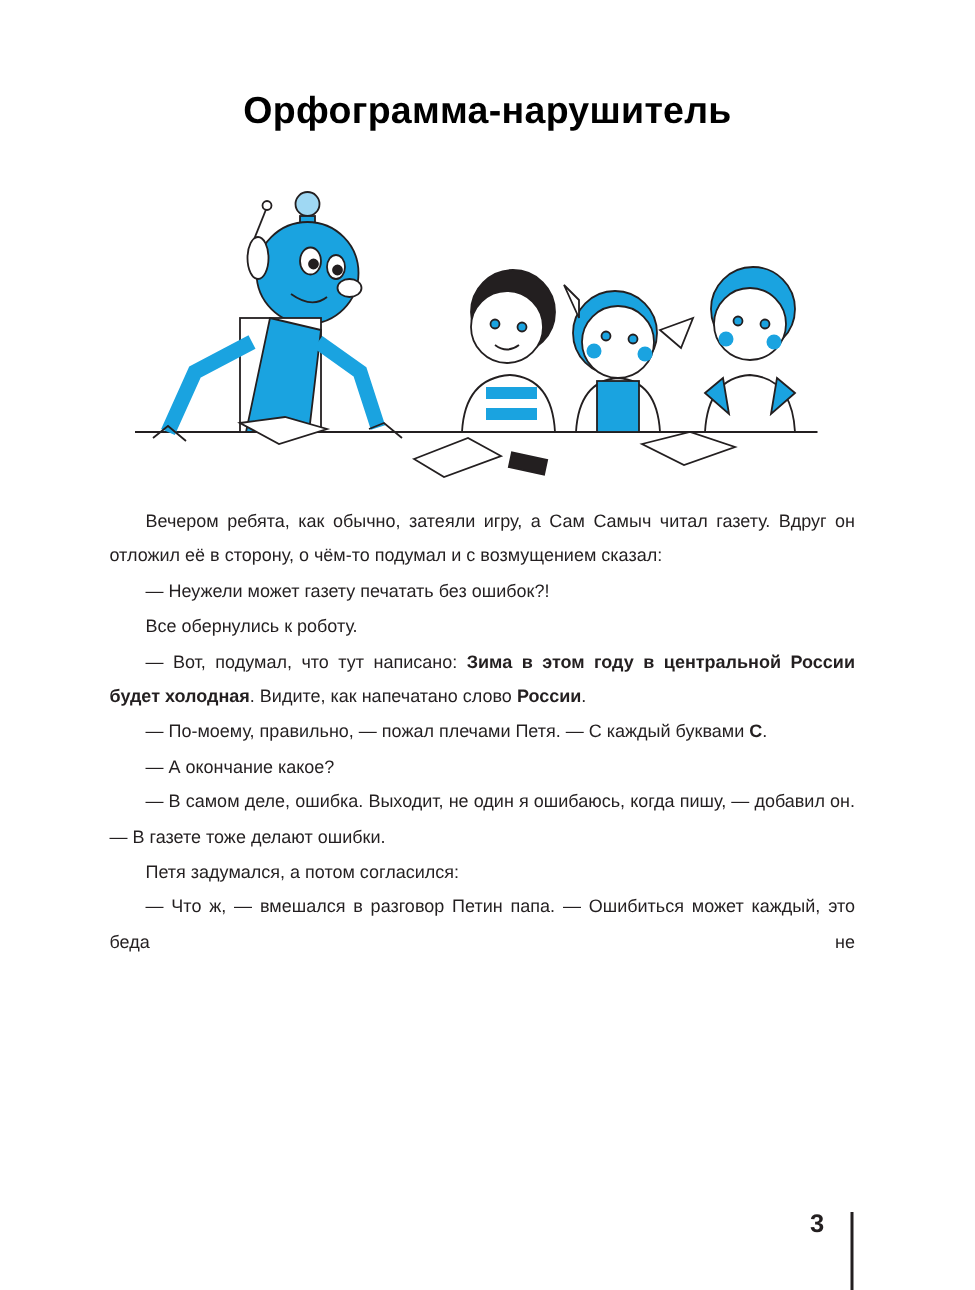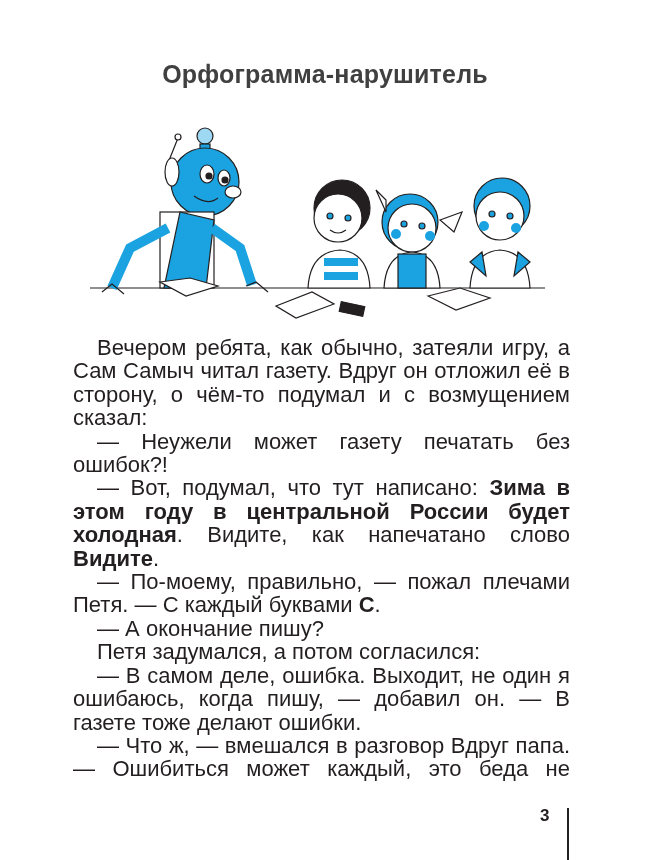--- a/index.html
+++ b/index.html
@@ -1,19 +1,19 @@
 <!DOCTYPE html>
 <html><head>
 <meta charset="utf-8">
 <style>
   html, body { margin:0; padding:0; background:#ffffff; }
   body { width:650px; height:860px; position:relative; overflow:hidden; font-family:"Liberation Sans", sans-serif; color:#231f20; }
-  .title { position:absolute; left:0; width:650px; top:60px; text-align:center; font-weight:bold; font-size:25px; color:#404040; letter-spacing:0.2px; }
+  .title { position:absolute; left:0; width:650px; top:60px; text-align:center; font-weight:bold; font-size:25px; color:#000000; letter-spacing:0.2px; }
   .illus { position:absolute; left:90px; top:120px; width:480px; height:210px; }
-  .text { position:absolute; left:73px; top:336px; width:497px; font-size:22px; line-height:23.4px; }
+  .text { position:absolute; left:73px; top:336px; width:497px; font-size:12px; line-height:23.4px; }
   .text p { margin:0; text-align:justify; text-align-last:left; text-indent:24px; }
   .text p.just { text-align-last:justify; }
   .text b { font-weight:bold; }
   .pnum { position:absolute; left:540px; top:806px; font-weight:bold; font-size:17px; }
   .pline { position:absolute; left:567px; top:808px; width:2px; height:52px; background:#231f20; }
 </style>
 </head>
 <body>
 
 <div class="title">Орфограмма-нарушитель</div>
@@ -80,22 +80,23 @@
     <path d="M380 168 Q382 132 410 130 Q438 132 440 168 Z" fill="#fff"></path>
     <path d="M380 142 L392 132 L396 156 Z" fill="#1aa3e0"></path>
     <path d="M440 142 L428 132 L424 156 Z" fill="#1aa3e0"></path>
     <path d="M338 176 L370 168 L400 178 L366 190 Z" fill="#fff"></path>
   </g>
 </svg>
 
 <div class="text">
   <p class="para"><span>Вечером ребята, как обычно, затеяли игру, а Сам Самыч читал газету. Вдруг он отложил её в сторону, о чём-то подумал и с возмущением сказал:</span></p>
   <p class="para"><span>— Неужели может газету печатать без ошибок?!</span></p>
-  <p class="para"><span>— Вот, подумал, что тут написано: </span><b>Зима в этом году в центральной России будет холодная</b><span>. Видите, как напечатано слово </span><b>Видите</b><span>.</span></p>
+  <p class="para"><span>Все обернулись к роботу.</span></p>
+  <p class="para"><span>— Вот, подумал, что тут написано: </span><b>Зима в этом году в центральной России будет холодная</b><span>. Видите, как напечатано слово </span><b>России</b><span>.</span></p>
   <p class="para"><span>— По-моему, правильно, — пожал плечами Петя. — С каждый буквами </span><b>С</b><span>.</span></p>
-  <p class="para"><span>— А окончание пишу?</span></p>
+  <p class="para"><span>— А окончание какое?</span></p>
+  <p class="para"><span>— В самом деле, ошибка. Выходит, не один я ошибаюсь, когда пишу, — добавил он. — В газете тоже делают ошибки.</span></p>
   <p class="para"><span>Петя задумался, а потом согласился:</span></p>
-  <p class="para"><span>— В самом деле, ошибка. Выходит, не один я ошибаюсь, когда пишу, — добавил он. — В газете тоже делают ошибки.</span></p>
-  <p class="para just"><span>— Что ж, — вмешался в разговор Вдруг папа. — Ошибиться может каждый, это беда не</span></p>
+  <p class="para just"><span>— Что ж, — вмешался в разговор Петин папа. — Ошибиться может каждый, это беда не</span></p>
 </div>
 
 <div class="pnum">3</div>
 <div class="pline"></div>
 
 </body></html>

